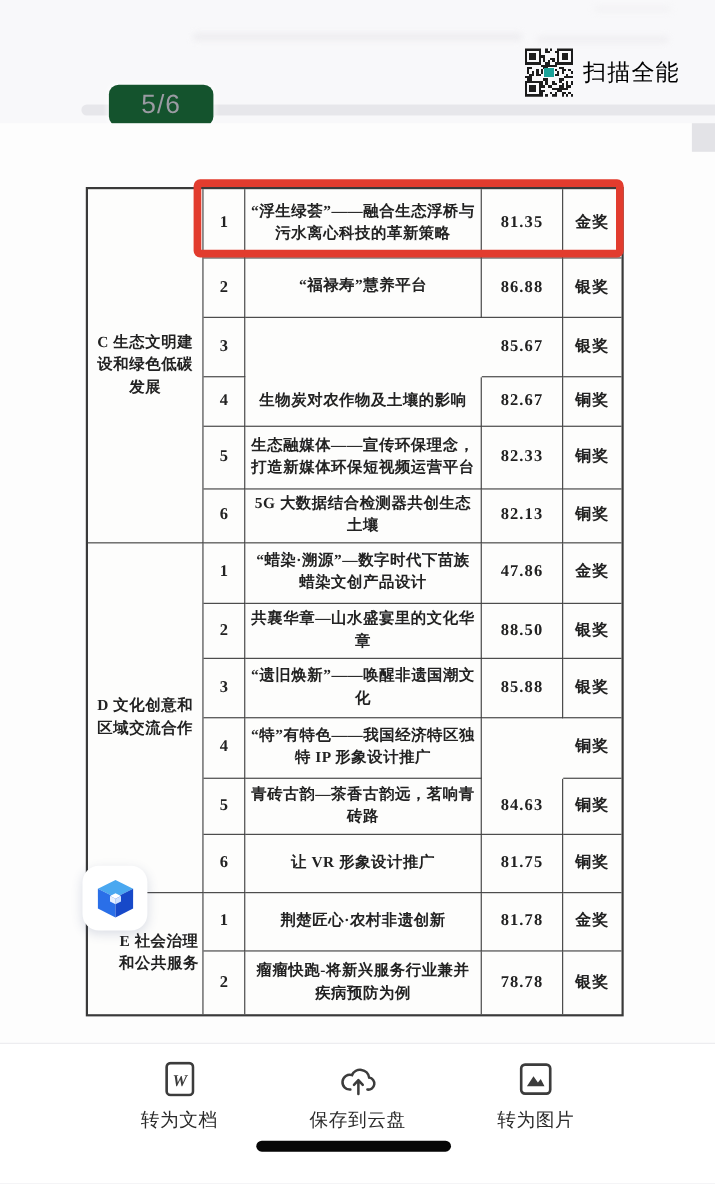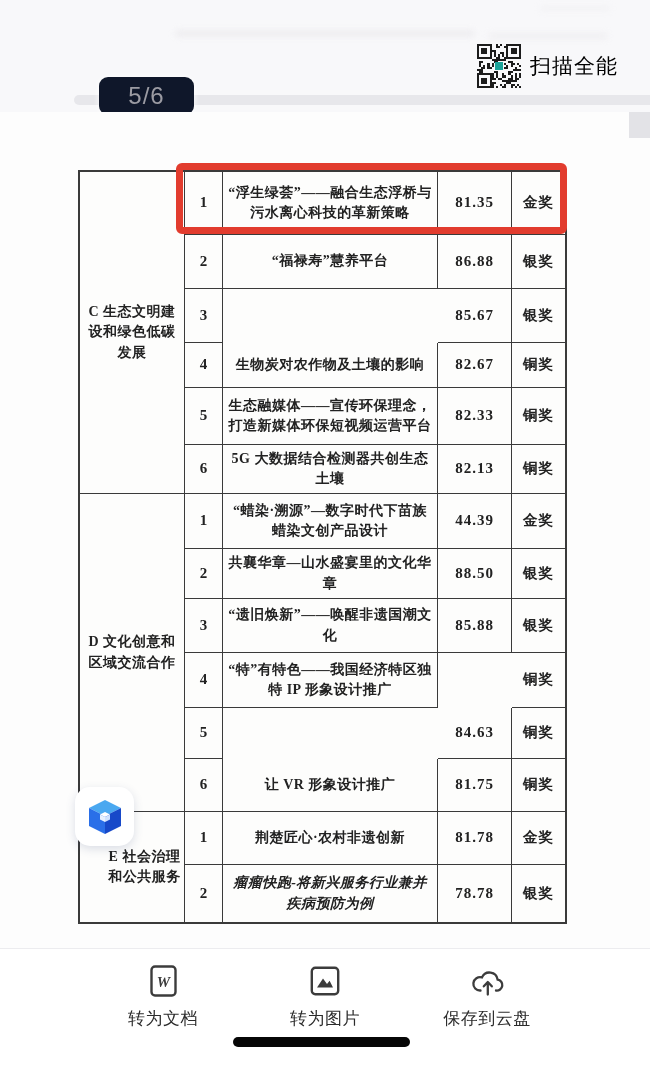--- a/index.html
+++ b/index.html
@@ -12,21 +12,21 @@
   .smudge.s2{top:33px;left:488px;width:120px;height:6px;opacity:.7;}
   .smudge.s3{top:6px;left:540px;width:70px;height:5px;opacity:.5;}
 
   
   .scan-brand{position:absolute;top:44px;left:477px;display:flex;align-items:center;gap:9px;}
   .scan-brand svg{display:block;}
   .scan-brand .brand-label{font-size:21px;color:#000000;font-weight:500;letter-spacing:1px;white-space:nowrap;}
 
   
   .sep-bar{position:absolute;top:95px;left:74px;width:576px;height:10px;background:#e7e7eb;border-radius:6px 0 0 6px;}
-  .page-pill{position:absolute;top:77px;left:99px;width:95px;height:38px;background:#0f172a;border-radius:9px;
+  .page-pill{position:absolute;top:77px;left:99px;width:95px;height:38px;background:#14532d;border-radius:9px;
              display:flex;align-items:center;justify-content:center;box-shadow:0 0 6px rgba(255,255,255,.9);}
   .page-pill .page-num{font-size:24px;color:#9b9ba3;letter-spacing:1px;}
 
   
   .page{position:absolute;top:112px;left:0;width:650px;height:838px;background:#fdfdfd;
         box-shadow:0 1px 0 #d8d8db;}
   .corner-patch{position:absolute;top:112px;left:629px;width:21px;height:26px;background:#e3e3e7;}
 
   
   .doc-table{position:absolute;left:78px;top:170px;display:grid;
@@ -226,47 +226,48 @@
       <div class="cell project" style="grid-area: 5 / 3; font-family: Liberation Serif, serif;">生态融媒体——宣传环保理念，打造新媒体环保短视频运营平台</div>
       <div class="cell score" style="grid-area: 5 / 4;">82.33</div>
       <div class="cell award last-col" style="grid-area: 5 / 5;">铜奖</div>
       <div class="cell rank" style="grid-area: 6 / 2;">6</div>
       <div class="cell project" style="grid-area: 6 / 3;">5G 大数据结合检测器共创生态土壤</div>
       <div class="cell score" style="grid-area: 6 / 4;">82.13</div>
       <div class="cell award last-col" style="grid-area: 6 / 5;">铜奖</div>
       <div class="cell cat" style="grid-area: 7 / 1 / span 6;">D 文化创意和区域交流合作</div>
       <div class="cell rank" style="grid-area: 7 / 2;">1</div>
       <div class="cell project" style="grid-area: 7 / 3;">“蜡染·溯源”—数字时代下苗族蜡染文创产品设计</div>
-      <div class="cell score" style="grid-area: 7 / 4;">44.39</div>
+      <div class="cell score" style="grid-area: 7 / 4;">47.86</div>
       <div class="cell award last-col" style="grid-area: 7 / 5;">金奖</div>
       <div class="cell rank" style="grid-area: 8 / 2;">2</div>
       <div class="cell project" style="grid-area: 8 / 3;">共襄华章—山水盛宴里的文化华章</div>
       <div class="cell score" style="grid-area: 8 / 4;">88.50</div>
       <div class="cell award last-col" style="grid-area: 8 / 5;">银奖</div>
       <div class="cell rank" style="grid-area: 9 / 2;">3</div>
       <div class="cell project" style="grid-area: 9 / 3;">“遗旧焕新”——唤醒非遗国潮文化</div>
       <div class="cell score" style="grid-area: 9 / 4;">85.88</div>
       <div class="cell award last-col" style="grid-area: 9 / 5;">银奖</div>
       <div class="cell rank" style="grid-area: 10 / 2;">4</div>
       <div class="cell project" style="grid-area: 10 / 3;">“特”有特色——我国经济特区独特 IP 形象设计推广</div>
       <div class="cell award last-col" style="grid-area: 10 / 5;">铜奖</div>
       <div class="cell rank" style="grid-area: 11 / 2;">5</div>
+      <div class="cell project" style="grid-area: 11 / 3;">青砖古韵—茶香古韵远，茗响青砖路</div>
       <div class="cell score" style="grid-area: 11 / 4;">84.63</div>
       <div class="cell award last-col" style="grid-area: 11 / 5;">铜奖</div>
       <div class="cell rank" style="grid-area: 12 / 2;">6</div>
       <div class="cell project" style="grid-area: 12 / 3;">让 VR 形象设计推广</div>
       <div class="cell score" style="grid-area: 12 / 4;">81.75</div>
       <div class="cell award last-col" style="grid-area: 12 / 5;">铜奖</div>
       <div class="cell cat last-row" style="grid-area: 13 / 1 / span 2; padding-left: 27px;">E 社会治理和公共服务</div>
       <div class="cell rank" style="grid-area: 13 / 2;">1</div>
       <div class="cell project" style="grid-area: 13 / 3;">荆楚匠心·农村非遗创新</div>
       <div class="cell score" style="grid-area: 13 / 4;">81.78</div>
       <div class="cell award last-col" style="grid-area: 13 / 5;">金奖</div>
       <div class="cell rank last-row" style="grid-area: 14 / 2;">2</div>
-      <div class="cell project last-row" style="grid-area: 14 / 3; font-style: italic;">瘤瘤快跑-将新兴服务行业兼并疾病预防为例</div>
+      <div class="cell project last-row" style="grid-area: 14 / 3;">瘤瘤快跑-将新兴服务行业兼并疾病预防为例</div>
       <div class="cell score last-row" style="grid-area: 14 / 4;">78.78</div>
       <div class="cell award last-col last-row" style="grid-area: 14 / 5;">银奖</div>
     </div>
 
   <div class="highlight-box"></div>
 
   <div class="cube-logo">
     <svg width="40" height="40" viewBox="0 0 40 40">
       <polygon points="20,3 36,11 20,19 4,11" fill="#4aa8f0"></polygon>
       <polygon points="4,11 20,19 20,37 4,29" fill="#2a6fe8"></polygon>
@@ -282,32 +283,32 @@
       <span class="ic">
         <svg width="27" height="32" viewBox="0 0 27 32">
           <rect x="1.5" y="1.5" width="24" height="29" rx="3.5" fill="none" stroke="currentColor" stroke-width="2.4"></rect>
           <text x="13.5" y="22" font-size="15" font-style="italic" font-weight="bold" text-anchor="middle" fill="currentColor" font-family="Liberation Serif, serif">W</text>
         </svg>
       </span>
       <span class="lbl">转为文档</span>
     </div>
     <div class="action">
       <span class="ic">
+        <svg width="35" height="31" viewBox="0 0 35 31">
+          <path d="M10.5 24.5 A6.7 6.7 0 1 1 12 11.4 A8.2 8.2 0 0 1 27.6 13.6 A5.4 5.4 0 0 1 26 24.5" fill="none" stroke="currentColor" stroke-width="2.3" stroke-linecap="round"></path>
+          <path d="M17.8 28.5 V16.2 M13.8 20.3 l4-4.3 4 4.3" fill="none" stroke="currentColor" stroke-width="2.3" stroke-linecap="round" stroke-linejoin="round"></path>
+        </svg>
+      </span>
+      <span class="lbl">保存到云盘</span>
+    </div>
+    <div class="action">
+      <span class="ic">
         <svg width="30" height="30" viewBox="0 0 30 30">
           <rect x="1.8" y="1.8" width="26.4" height="26.4" rx="3.5" fill="none" stroke="currentColor" stroke-width="2.4"></rect>
           <path d="M7 21.5 L13 12.5 L17 18 L19.6 14.8 L23 21.5 Z" fill="currentColor"></path>
         </svg>
       </span>
       <span class="lbl">转为图片</span>
     </div>
-    <div class="action">
-      <span class="ic">
-        <svg width="35" height="31" viewBox="0 0 35 31">
-          <path d="M10.5 24.5 A6.7 6.7 0 1 1 12 11.4 A8.2 8.2 0 0 1 27.6 13.6 A5.4 5.4 0 0 1 26 24.5" fill="none" stroke="currentColor" stroke-width="2.3" stroke-linecap="round"></path>
-          <path d="M17.8 28.5 V16.2 M13.8 20.3 l4-4.3 4 4.3" fill="none" stroke="currentColor" stroke-width="2.3" stroke-linecap="round" stroke-linejoin="round"></path>
-        </svg>
-      </span>
-      <span class="lbl">保存到云盘</span>
-    </div>
   </div>
 
   <div class="home-indicator"></div>
 </div>
 
 </body></html>

